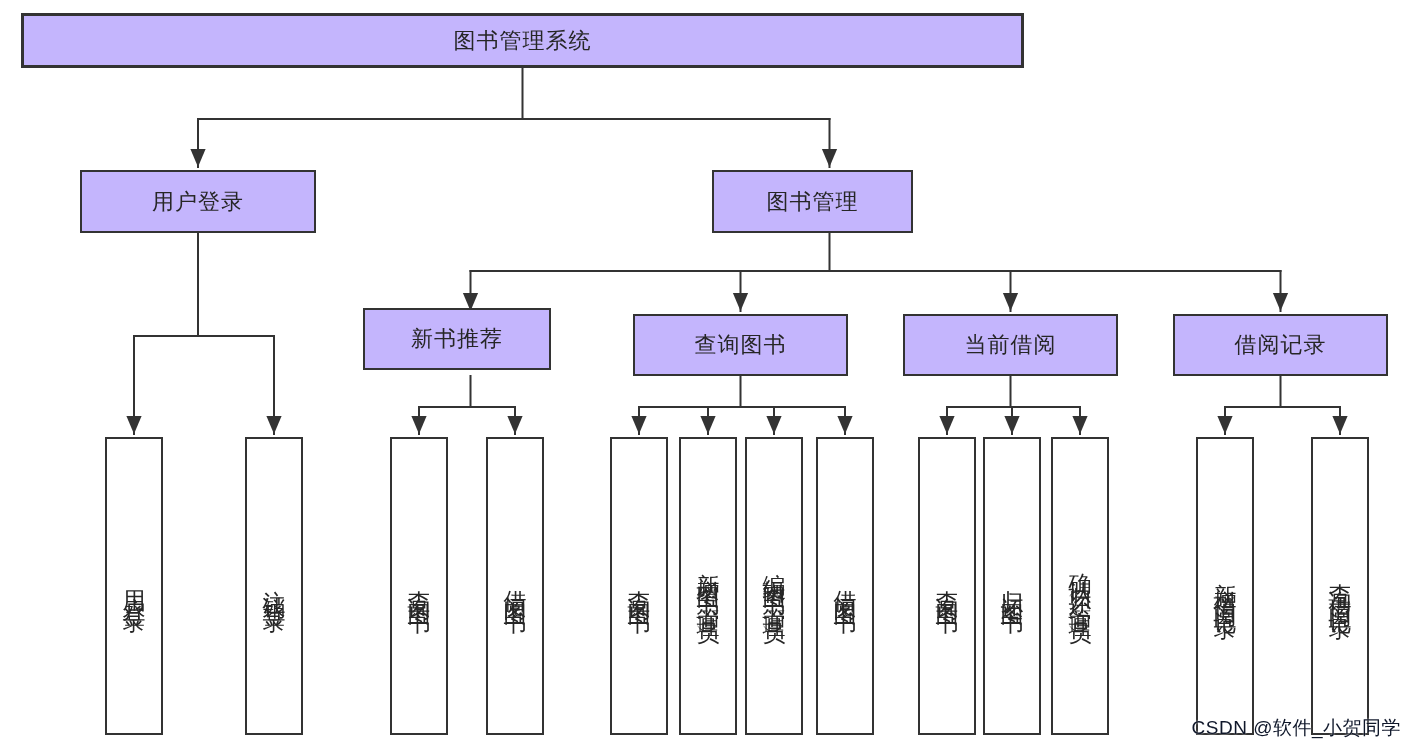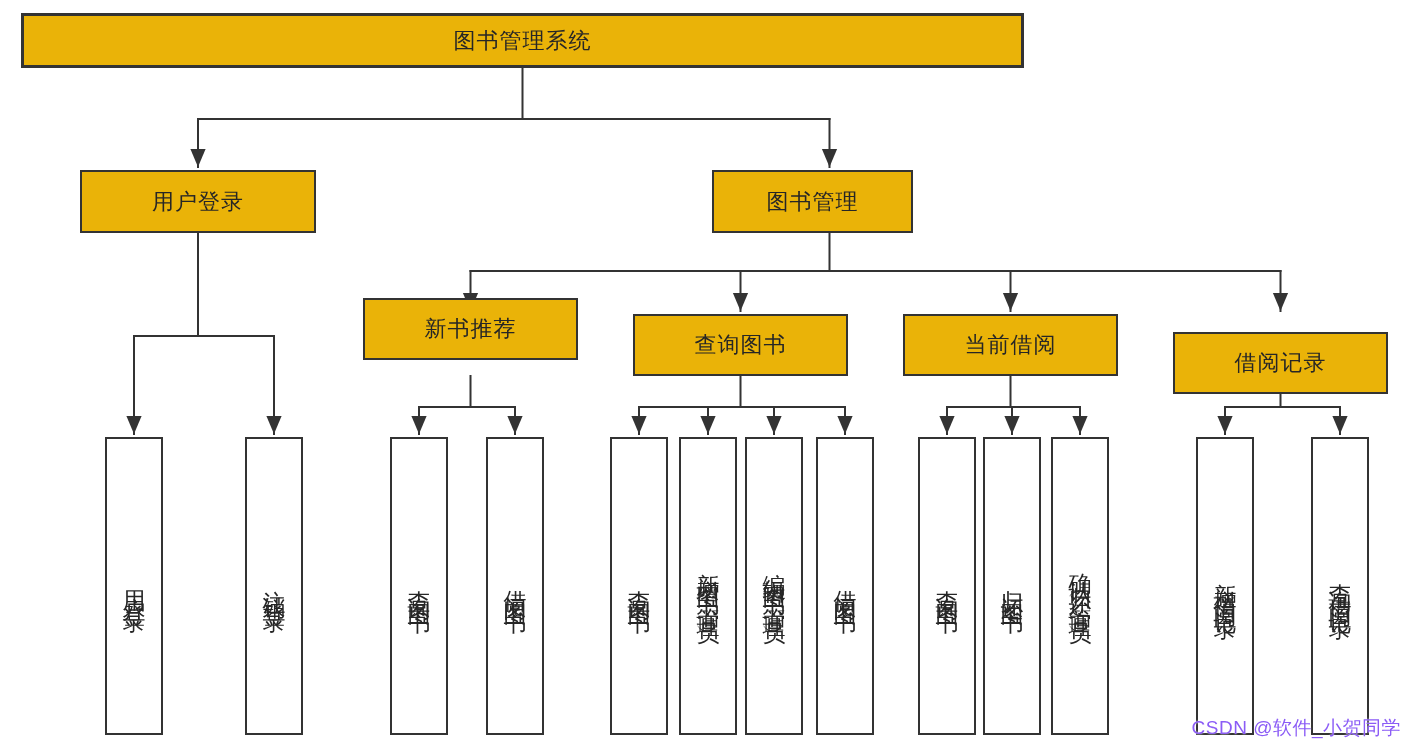--- a/index.html
+++ b/index.html
@@ -14,21 +14,21 @@
   .stage * { box-sizing: border-box; }
   svg.connectors {
     position: absolute;
     left: 0; top: 0;
     width: 1405px; height: 747px;
     pointer-events: none;
   }
   .box {
     position: absolute;
     border: 2px solid #333333;
-    background: #eab308;
+    background: #c4b5fd;
     display: flex;
     align-items: center;
     justify-content: center;
     font-size: 22px;
     color: #262626;
     letter-spacing: 1px;
     white-space: nowrap;
   }
   .box.root { border-width: 3px; }
   .leaf {
@@ -48,21 +48,21 @@
     font-size: 23px;
     line-height: 1;
     letter-spacing: 7px;
     color: #262626;
   }
   .watermark {
     position: absolute;
     right: 4px;
     bottom: 6px;
     font-size: 19px;
-    color: #8b5cf6;
+    color: #0f172a;
     letter-spacing: 0.5px;
     text-shadow: 0 0 2px rgba(255,255,255,0.9);
     white-space: nowrap;
   }
 </style>
 </head>
 <body>
 
 <div class="stage">
 
@@ -107,24 +107,24 @@
       <line x1="1225" y1="407" x2="1225" y2="434" marker-end="url(#arrow)"></line>
       <line x1="1340" y1="407" x2="1340" y2="434" marker-end="url(#arrow)"></line>
     </g>
   </svg>
 
   <div class="box root" style="left:21px; top:13px; width:1003px; height:55px;">图书管理系统</div>
 
   <div class="box" style="left:80px; top:170px; width:236px; height:63px;">用户登录</div>
   <div class="box" style="left:712px; top:170px; width:201px; height:63px;">图书管理</div>
 
-  <div class="box" style="left:363px; top:298px; width:215px; height:62px;">新书推荐</div>
+  <div class="box" style="left:363px; top:308px; width:188px; height:62px;">新书推荐</div>
   <div class="box" style="left:633px; top:314px; width:215px; height:62px;">查询图书</div>
   <div class="box" style="left:903px; top:314px; width:215px; height:62px;">当前借阅</div>
-  <div class="box" style="left:1173px; top:332px; width:215px; height:62px;">借阅记录</div>
+  <div class="box" style="left:1173px; top:314px; width:215px; height:62px;">借阅记录</div>
 
   <div class="leaf" style="left:105px;">
     <span class="vtext">用户登录</span>
   </div>
   <div class="leaf" style="left:245px;">
     <span class="vtext">注销登录</span>
   </div>
 
   <div class="leaf" style="left:390px;">
     <span class="vtext">查询图书</span>

